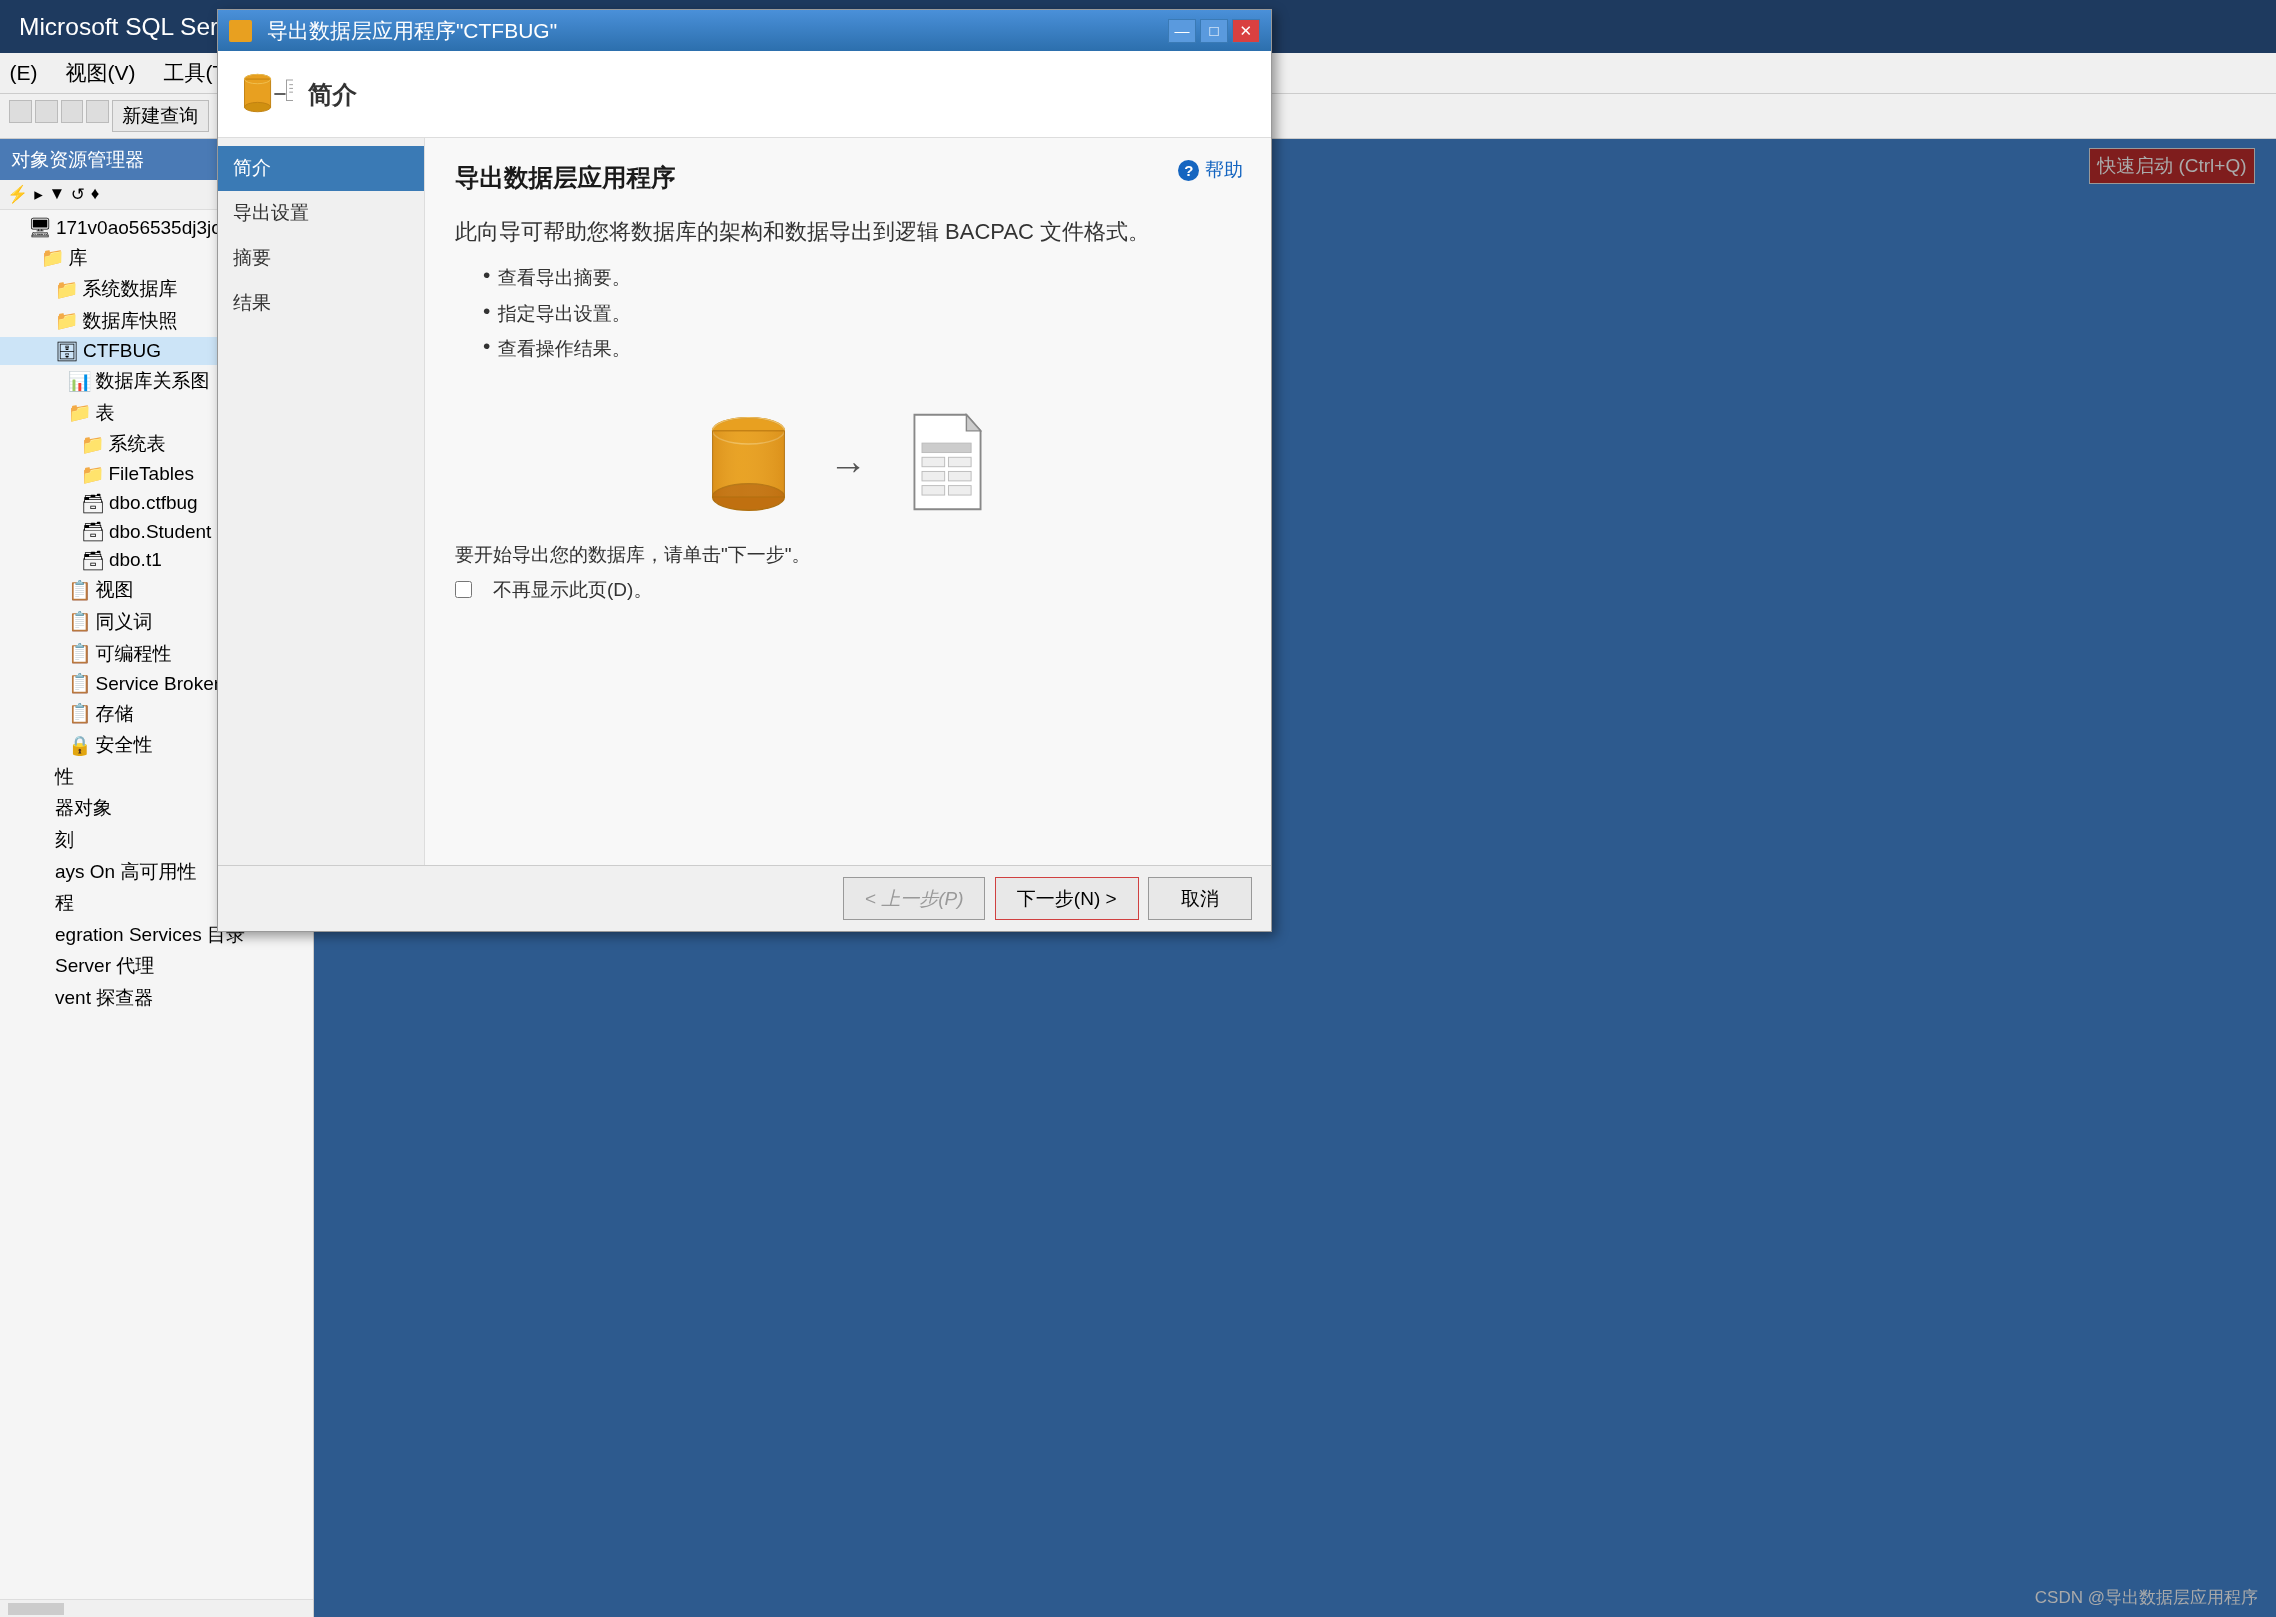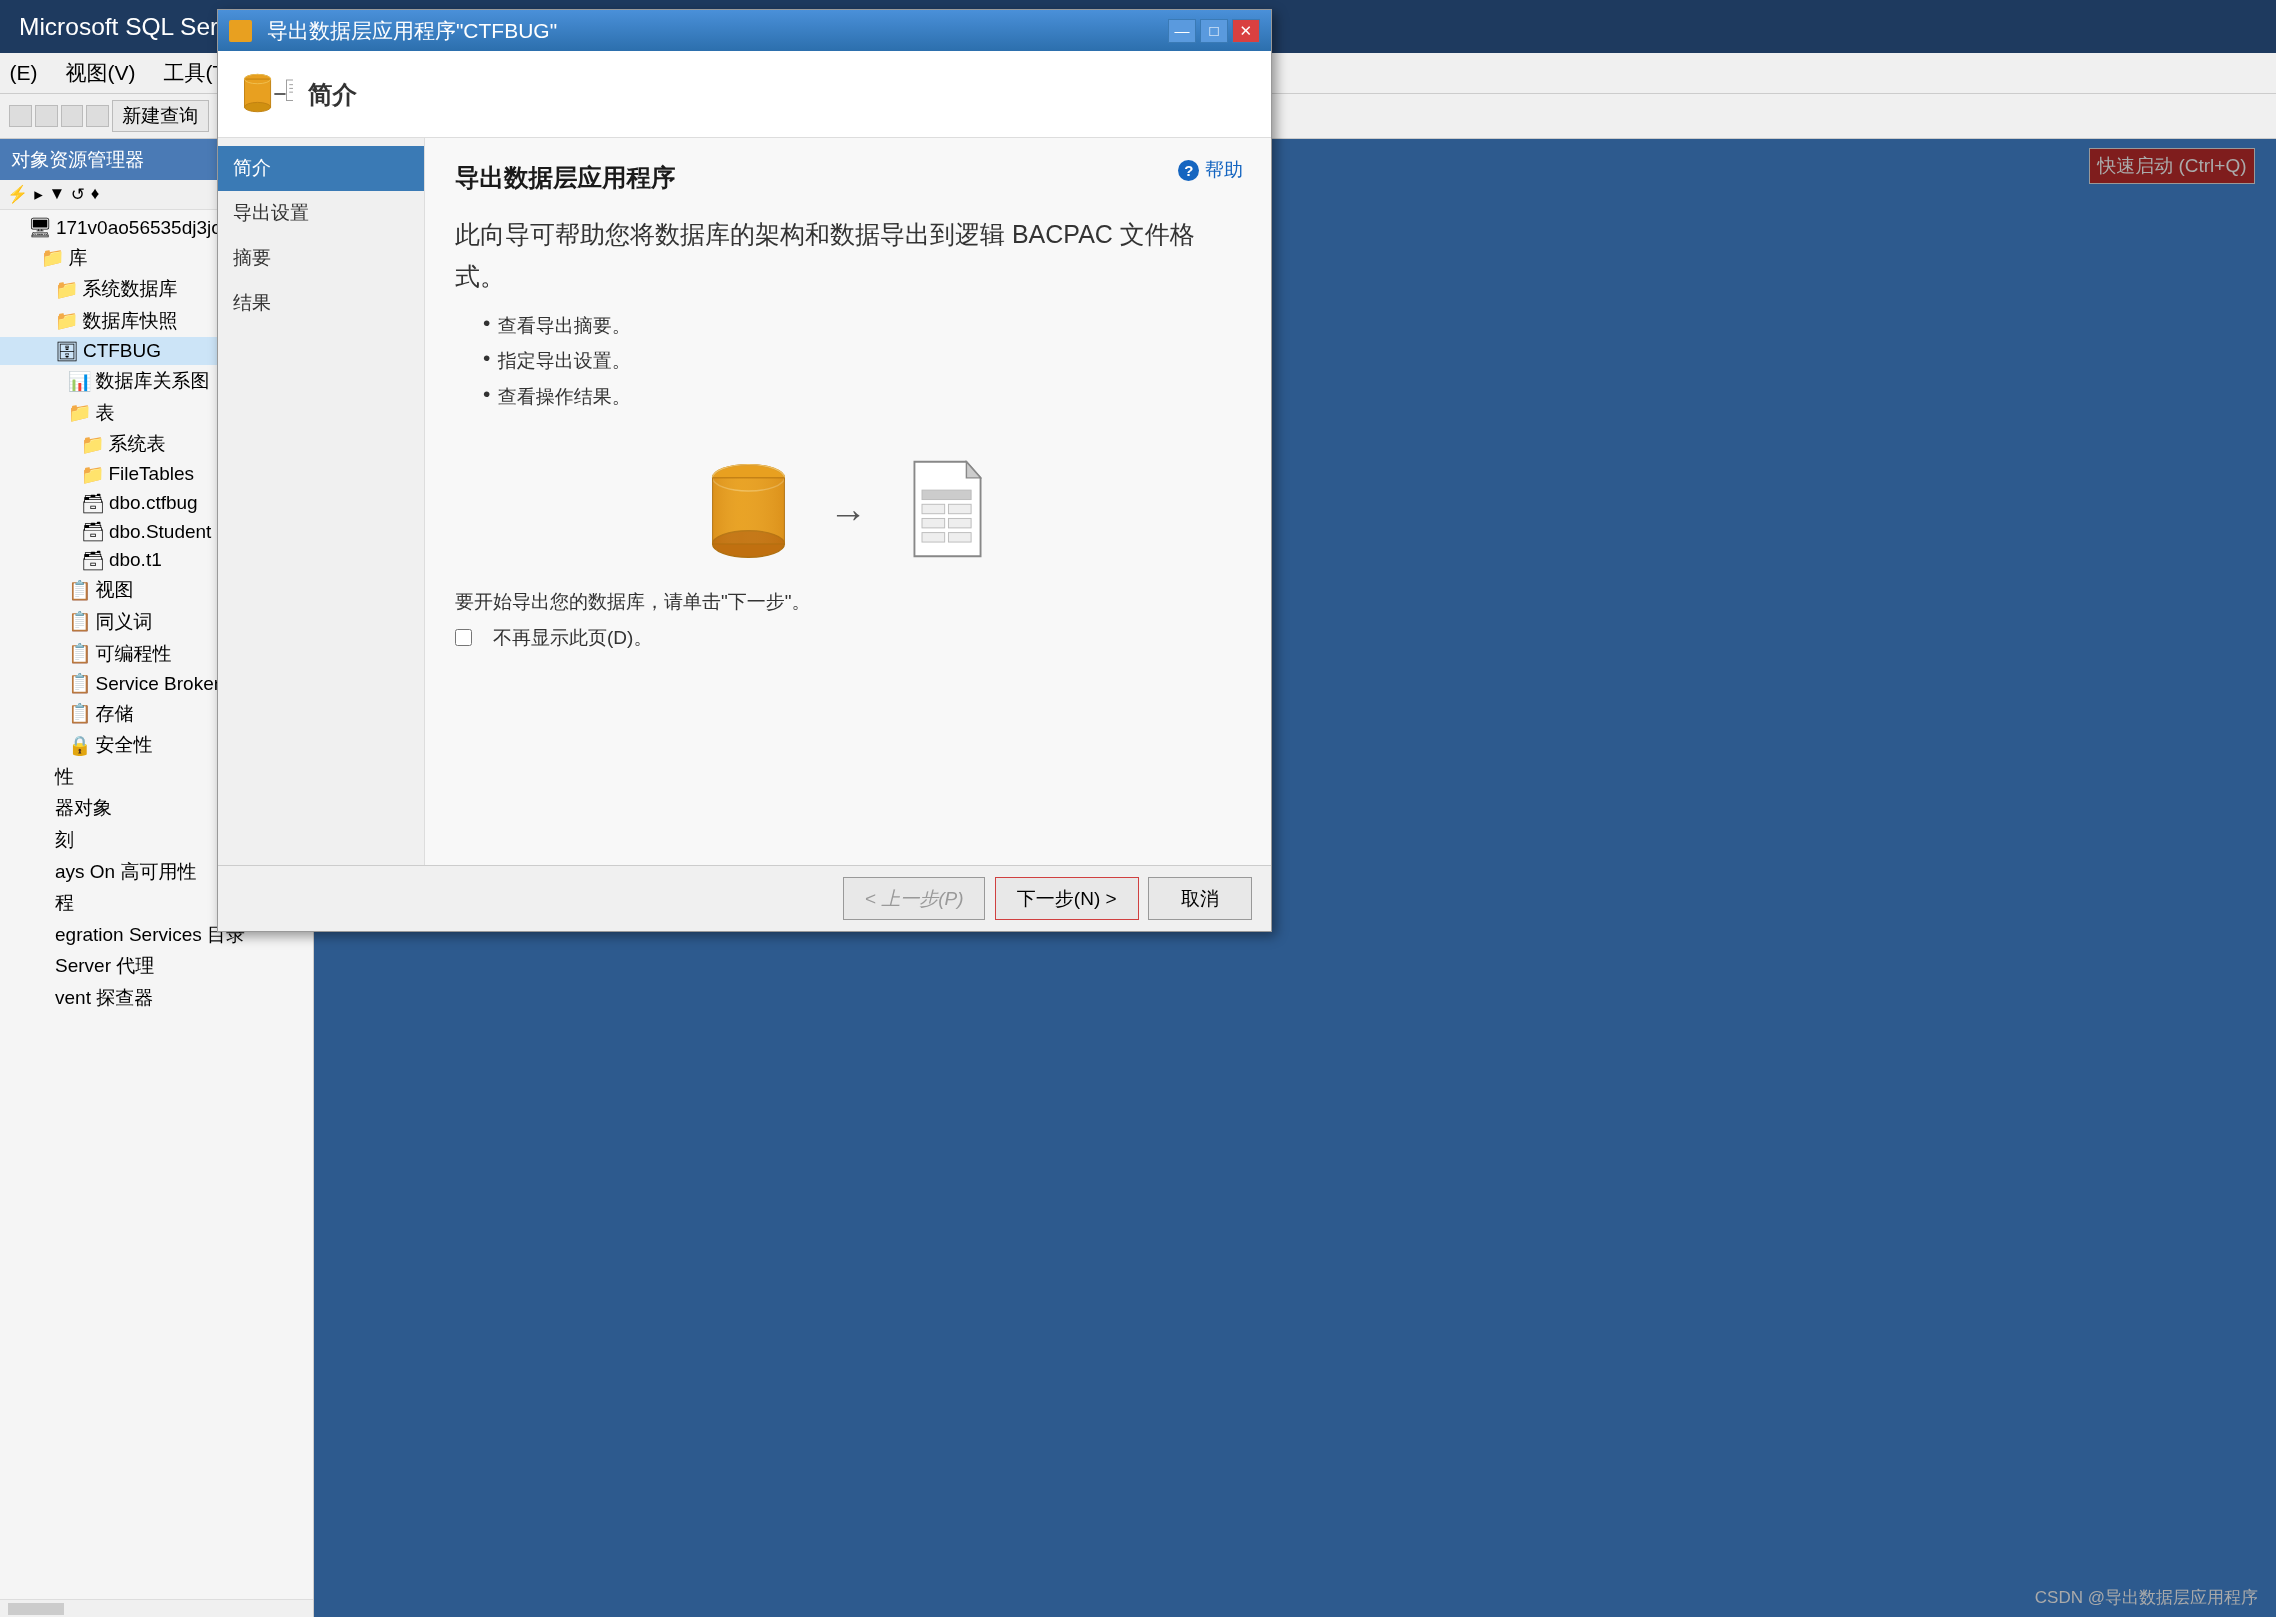--- a/index.html
+++ b/index.html
@@ -263,21 +263,21 @@
     }
 
     .content-title {
       font-size: 24.5px;
       font-weight: bold;
       color: #1a1a1a;
       margin-bottom: 19px;
     }
 
     .content-desc {
-      font-size: 25px;
+      font-size: 22px;
       color: #333;
       line-height: 1.7;
       margin-bottom: 15px;
     }
 
     .content-steps {
       margin-left: 28px;
       margin-bottom: 19px;
     }
 
@@ -388,21 +388,21 @@
   </div>
 
   <div class="ssms-menubar">
     <span>(E)</span>
     <span>视图(V)</span>
     <span>工具(T)</span>
     <span>窗口(W)</span>
   </div>
 
   <div class="ssms-toolbar">
-    <span style="display:flex;gap:3px;align-items:center;">
+    <span style="display:flex;gap:3px;align-items:flex-start;">
 
       <span style="width:22.6px;height:22.6px;background:#ddd;display:inline-block;border:0.9px solid #bbb;"></span>
       <span style="width:22.6px;height:22.6px;background:#ddd;display:inline-block;border:0.9px solid #bbb;"></span>
       <span style="width:22.6px;height:22.6px;background:#ddd;display:inline-block;border:0.9px solid #bbb;"></span>
       <span style="width:22.6px;height:22.6px;background:#ddd;display:inline-block;border:0.9px solid #bbb;"></span>
       <span style="font-size:19px;padding:1.9px 9.4px;background:#e8e8e8;border:0.9px solid #bbb;">新建查询</span>
     </span>
     <span style="margin-left:19px;font-size:17px;color:#666;">| ▶</span>
     <span style="font-size:19px;margin-left:7.5px;">执行</span>
   </div>

